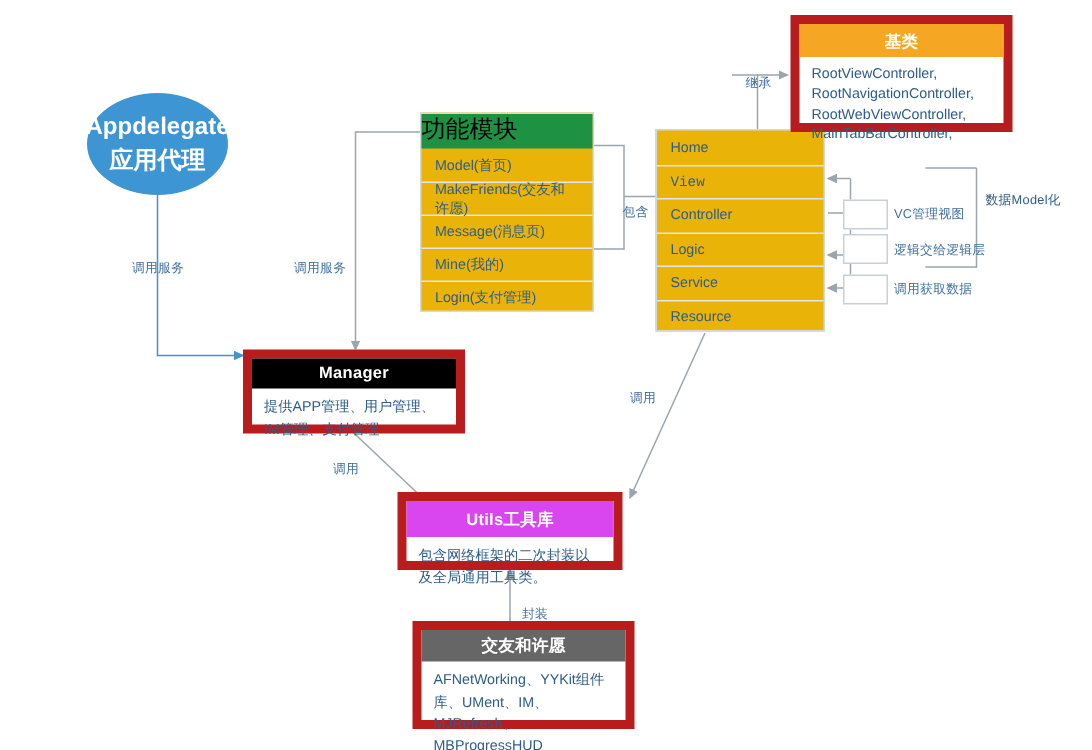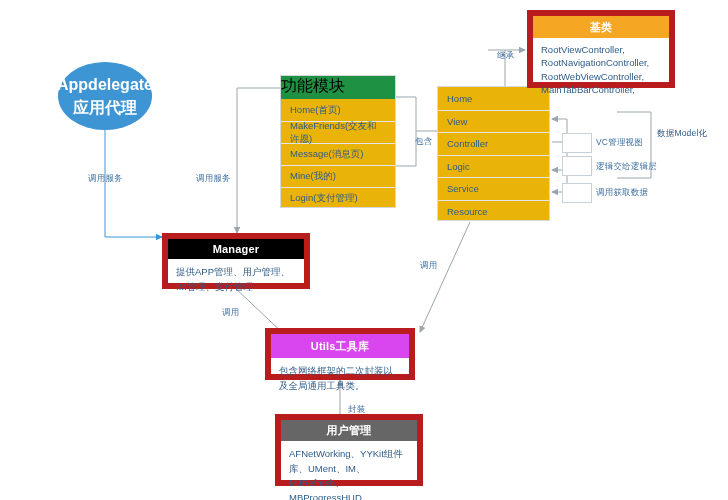--- a/index.html
+++ b/index.html
@@ -99,30 +99,30 @@
     <path d="M651,112 L617,112" fill="none" stroke="#9aa5ad" stroke-width="1"></path>
   </svg>
 
   <div class="ellipse" style="left:58px;top:62px;width:94px;height:68px;">
     <span>Appdelegate</span>
     <span>应用代理</span>
   </div>
 
   <div class="listcard" style="left:280px;top:75px;width:116px;height:133px;">
     <div class="hdr" style="height:23px;background:#1e9142;">功能模块</div>
-    <div class="row" style="height:22px;border-top:none;">Home(首页)</div>
+    <div class="row" style="height:22px;border-top:none;">Model(首页)</div>
     <div class="row" style="height:22px;">MakeFriends(交友和许愿)</div>
     <div class="row" style="height:22px;">Message(消息页)</div>
     <div class="row" style="height:22px;">Mine(我的)</div>
     <div class="row" style="height:22px;">Login(支付管理)</div>
   </div>
 
   <div class="listcard" style="left:437px;top:86px;width:113px;height:135px;">
     <div class="row" style="height:22.5px;">Home</div>
-    <div class="row" style="height:22.5px;">View</div>
+    <div class="row" style="height:22.5px;font-family:Liberation Mono, monospace;">View</div>
     <div class="row" style="height:22.5px;">Controller</div>
     <div class="row" style="height:22.5px;">Logic</div>
     <div class="row" style="height:22.5px;">Service</div>
     <div class="row" style="height:22.5px;">Resource</div>
   </div>
 
   <div class="card" style="left:527px;top:10px;width:148px;height:78px;">
     <div class="hdr" style="height:22px;background:#f5a623;">基类</div>
     <div class="body" style="padding:5px 8px;line-height:1.42;">
       <div>RootViewController,</div>
@@ -136,21 +136,21 @@
     <div class="hdr" style="height:20px;background:#000000;">Manager</div>
     <div class="body">提供APP管理、用户管理、IM管理、支付管理</div>
   </div>
 
   <div class="card" style="left:265px;top:328px;width:150px;height:52px;">
     <div class="hdr" style="height:24px;background:#d946ef;">Utils工具库</div>
     <div class="body">包含网络框架的二次封装以及全局通用工具类。</div>
   </div>
 
   <div class="card" style="left:275px;top:414px;width:148px;height:72px;">
-    <div class="hdr" style="height:21px;background:#666666;">用户管理</div>
+    <div class="hdr" style="height:21px;background:#666666;">交友和许愿</div>
     <div class="body">AFNetWorking、YYKit组件库、UMent、IM、MJRefresh、MBProgressHUD</div>
   </div>
 
   <div class="annbox" style="left:562px;top:133px;width:30px;height:20px;"></div>
   <div class="annbox" style="left:562px;top:156px;width:30px;height:20px;"></div>
   <div class="annbox" style="left:562px;top:183px;width:30px;height:20px;"></div>
 
   <div class="elabel" style="left:596px;top:137px;">VC管理视图</div>
   <div class="elabel" style="left:596px;top:161px;">逻辑交给逻辑层</div>
 

